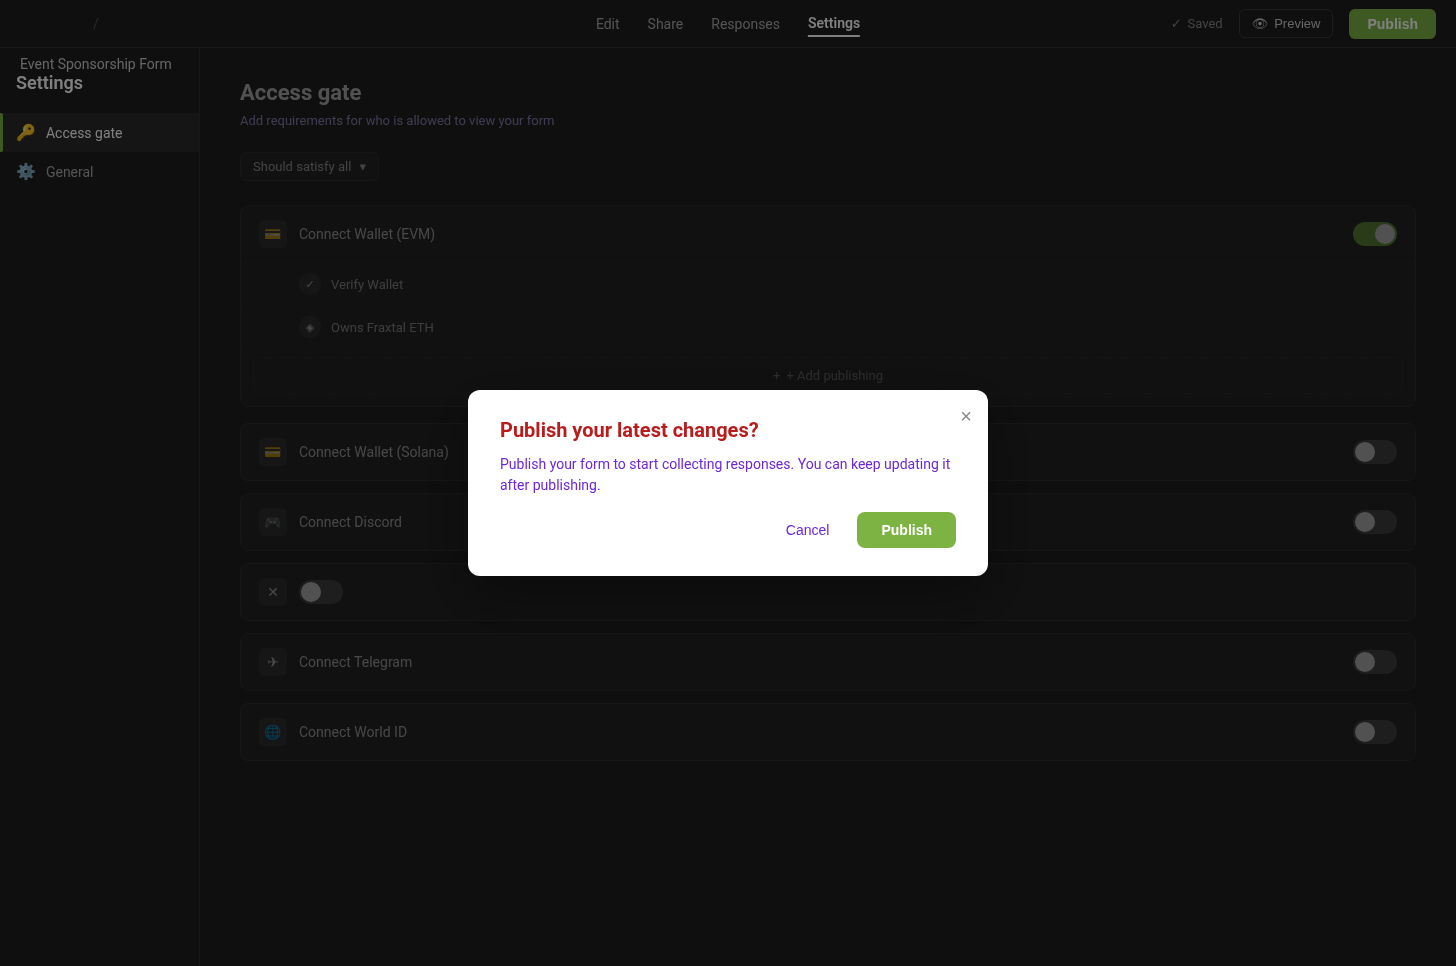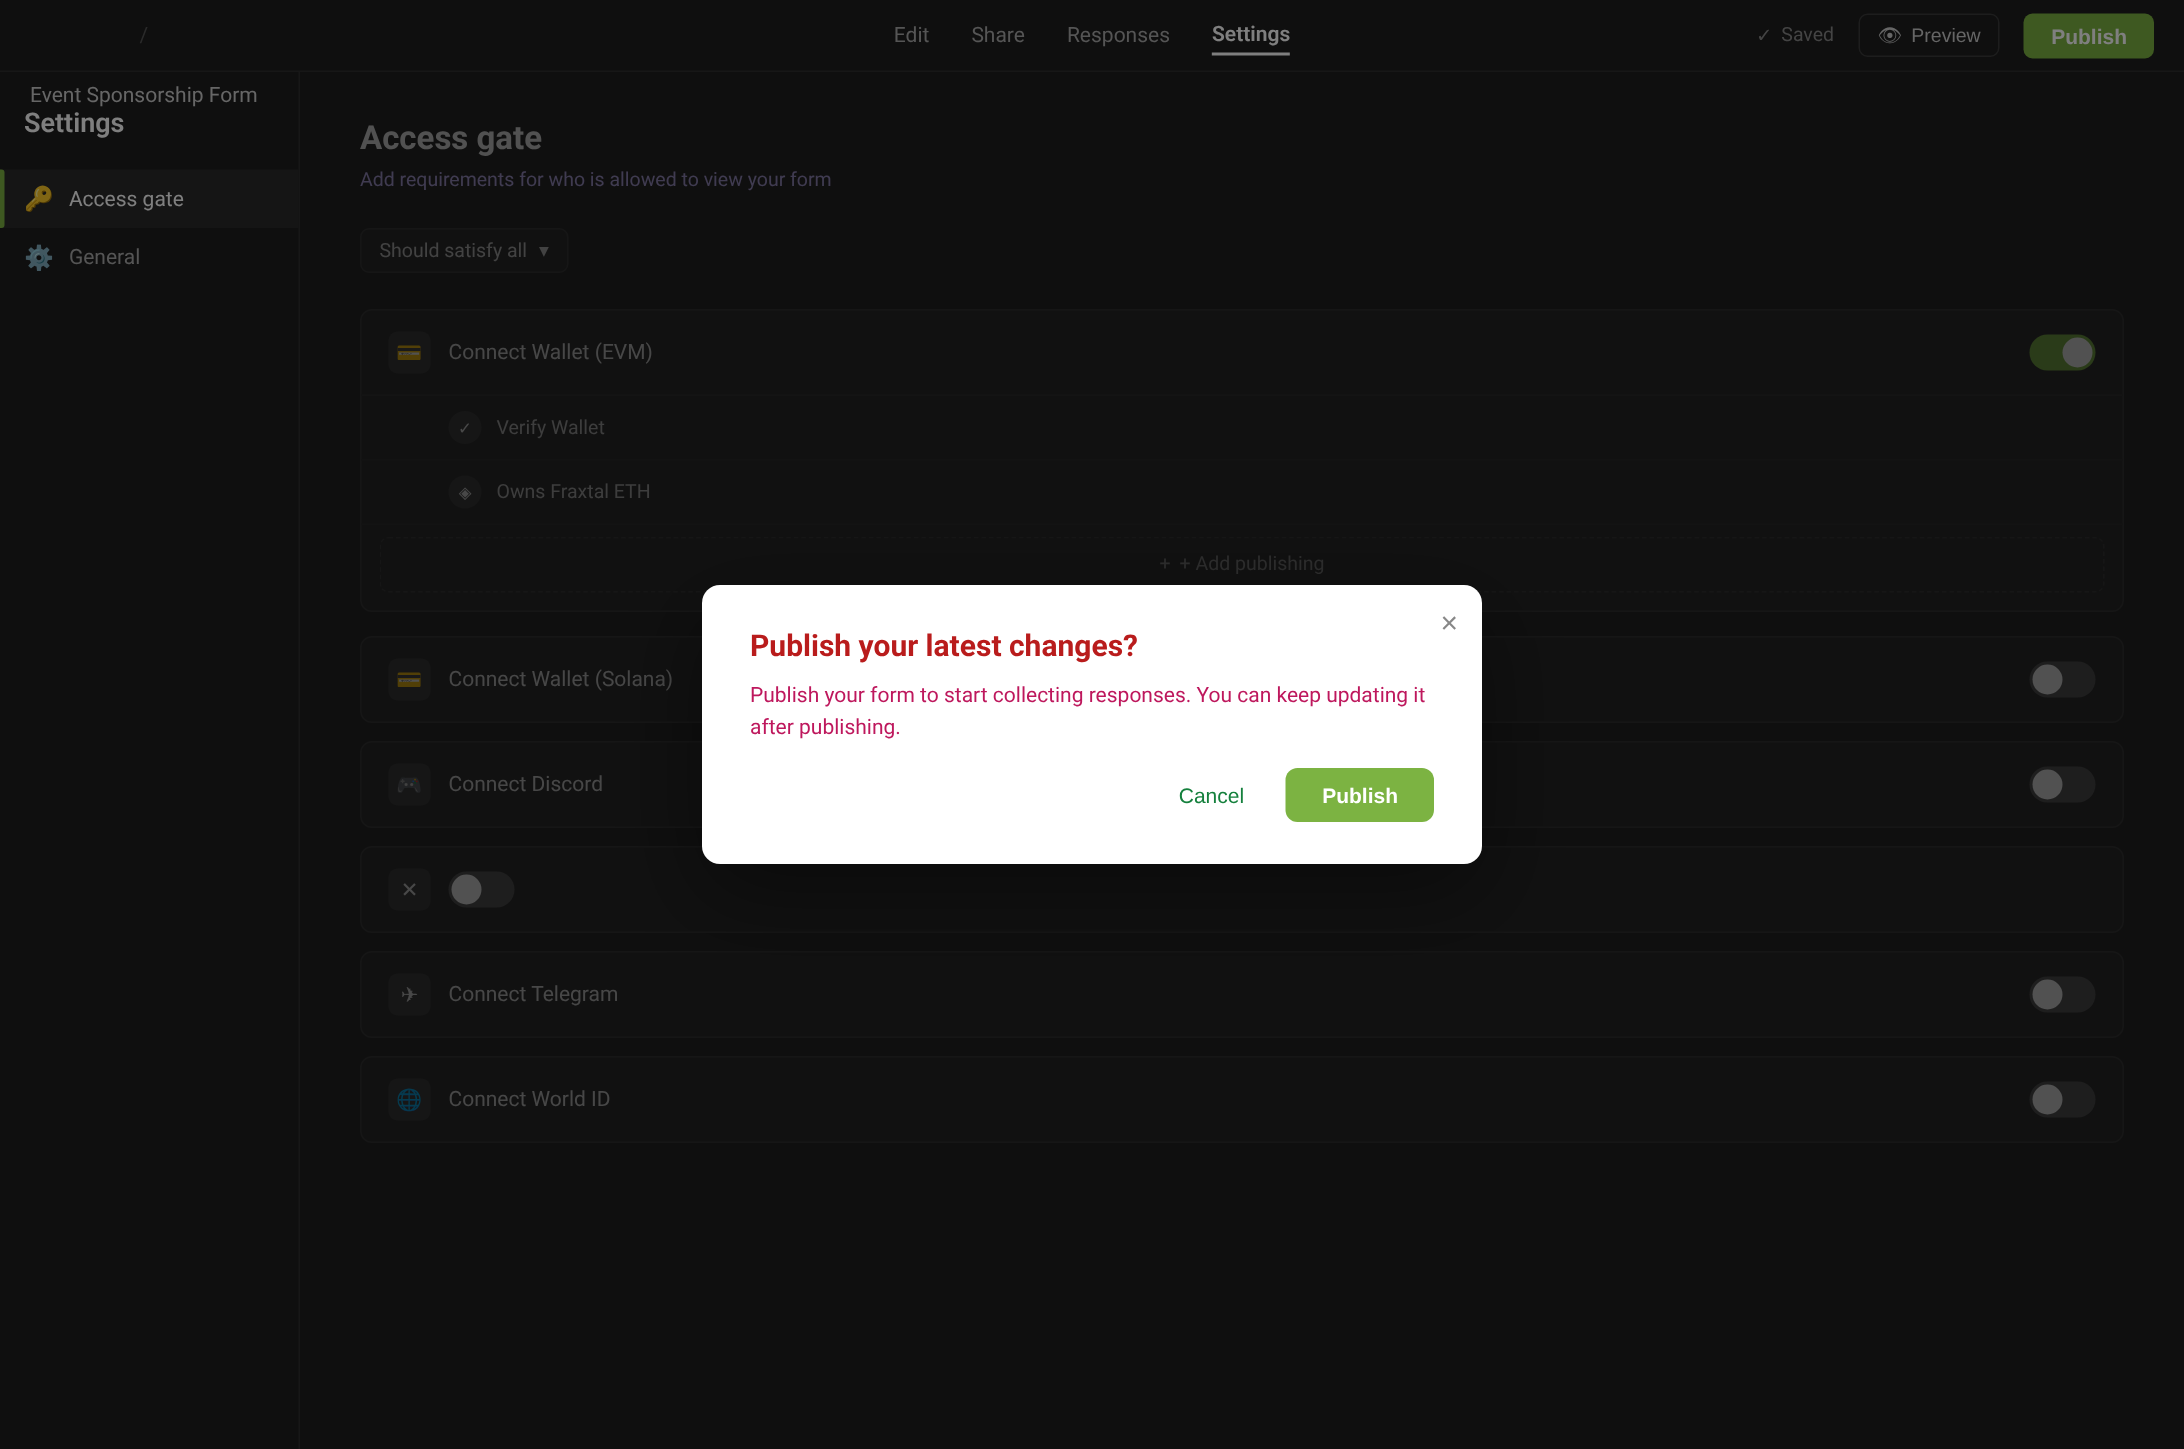--- a/index.html
+++ b/index.html
@@ -296,21 +296,21 @@
       box-shadow: 0 20px 60px rgba(0,0,0,0.4);
     }
     .modal-title {
       font-size: 20px;
       font-weight: 700;
       color: #b91c1c;
       margin-bottom: 12px;
     }
     .modal-body {
       font-size: 14px;
-      color: #be185d;
+      color: #6d28d9;
       margin-bottom: 16px;
       line-height: 1.5;
     }
     .modal-close {
       position: absolute;
       top: 16px;
       right: 16px;
       background: none;
       border: none;
       font-size: 20px;
@@ -320,21 +320,21 @@
     }
     .modal-actions {
       display: flex;
       justify-content: flex-end;
       gap: 12px;
     }
     .cancel-btn {
       background: transparent;
       border: none;
       font-size: 14px;
-      color: #15803d;
+      color: #6d28d9;
       cursor: pointer;
       padding: 8px 16px;
       border-radius: 6px;
     }
     .publish-modal-btn {
       background: #7cb342;
       color: #fff;
       border: none;
       border-radius: 8px;
       padding: 10px 24px;

